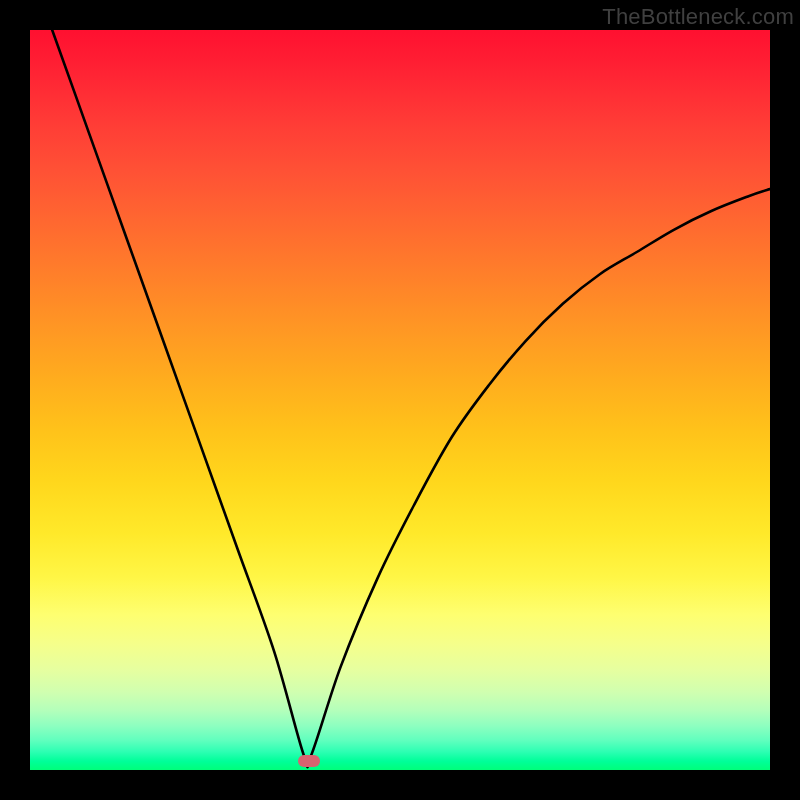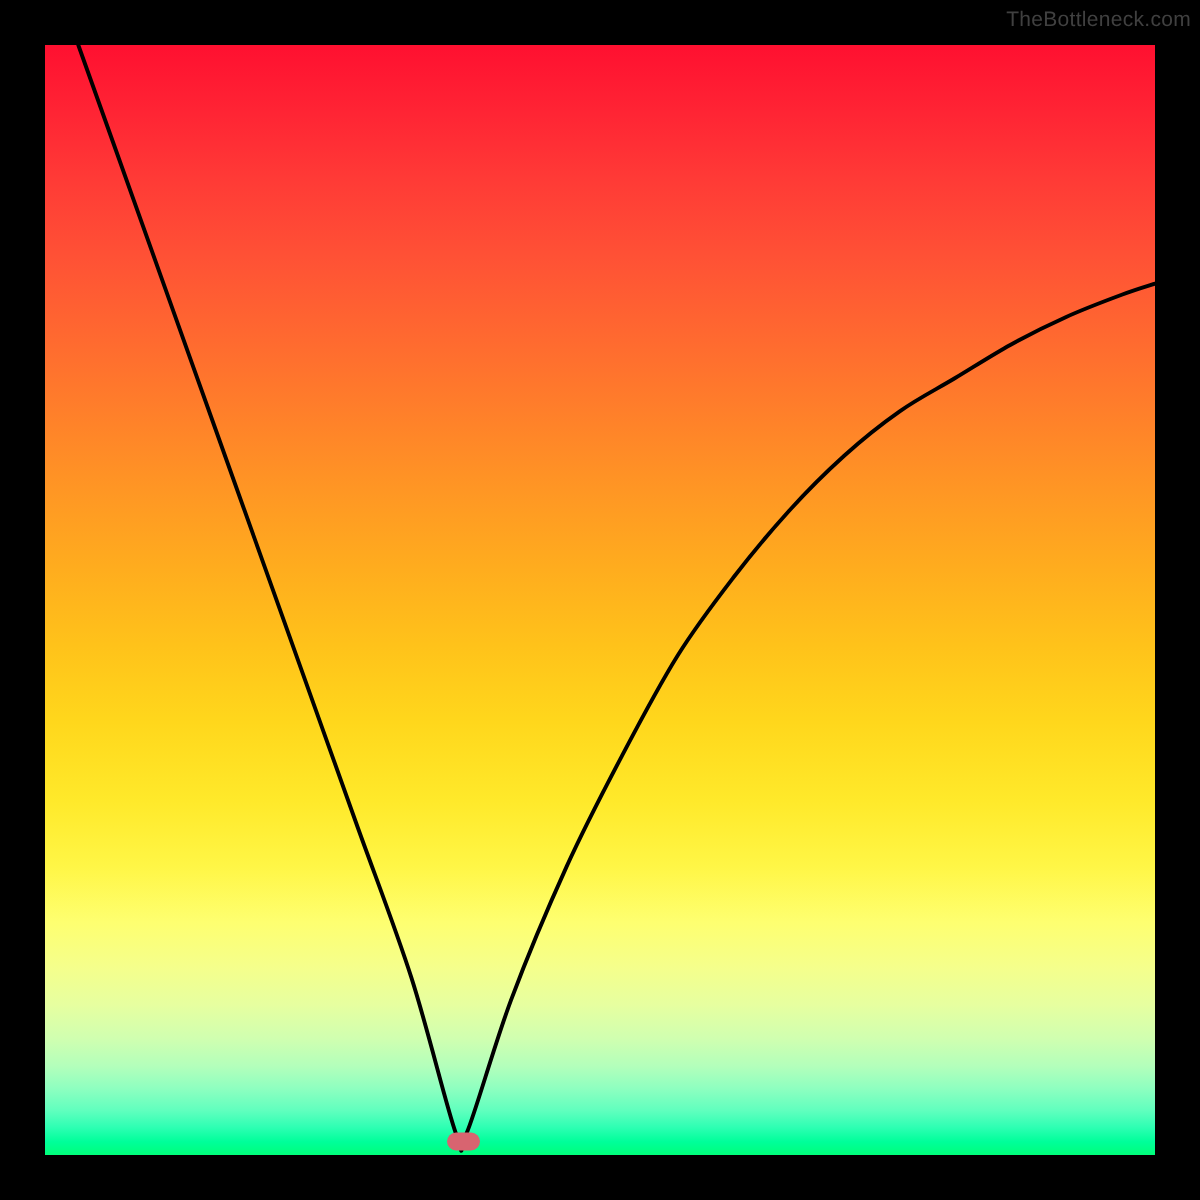--- a/index.html
+++ b/index.html
@@ -57,21 +57,21 @@
     height: 12px;
     border-radius: 6px;
     background: #d86470;
     transform: translate(-50%, -50%);
   }
   .attribution {
     position: absolute;
     top: 4px;
     right: 6px;
     color: #404040;
-    font-size: 14px;
+    font-size: 22px;
     font-weight: 500;
     letter-spacing: 0.2px;
   }
 </style>
 </head>
 <body>
 
 <div class="attribution">TheBottleneck.com</div>
 
 <div class="plot-area">

